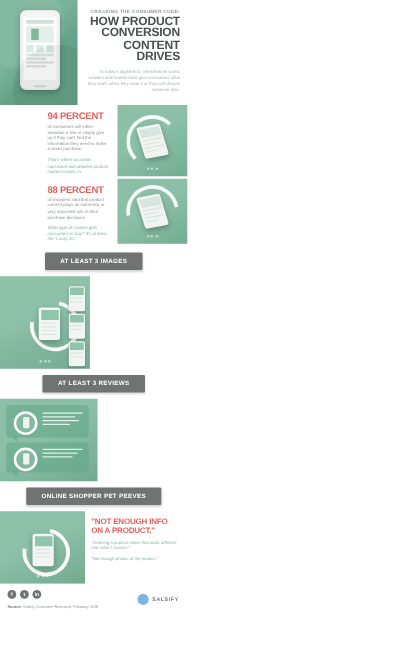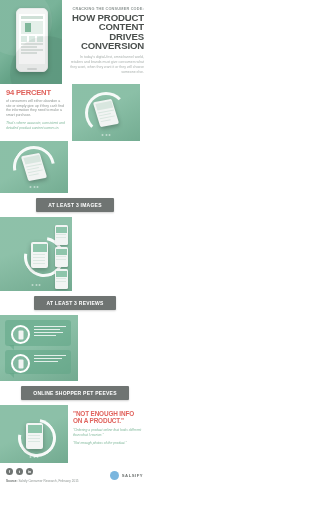--- a/index.html
+++ b/index.html
@@ -58,21 +58,21 @@
   .hero-title{
     font-size:9.6px;line-height:9.6px;font-weight:bold;color:#4a4f4d;
     text-transform:uppercase;letter-spacing:-.15px;text-align:right;
   }
   .hero-sub{
     margin-top:4px;font-size:3.5px;line-height:5.2px;color:#a9b0ad;text-align:right;
   }
 
   
   .stat-row{display:flex;align-items:flex-start;background:#fff;}
-  .stat-col{width:72px;box-sizing:border-box;padding:5px 6px 3px 6px;}
+  .stat-col{width:72px;box-sizing:border-box;padding:5px 6px 3px 6px;margin-left:32px;}
   .stat-col.right{padding-left:5px;}
   .stat-num{
     font-size:7.6px;line-height:8px;font-weight:bold;color:#e0625c;
     text-transform:uppercase;letter-spacing:-.2px;margin-bottom:2px;
   }
   .stat-body{font-size:3.5px;line-height:4.6px;color:#8d9491;}
   .stat-note{
     margin-top:4px;font-size:3.5px;line-height:4.6px;color:#7fb79a;font-style:italic;
   }
 
@@ -207,22 +207,22 @@
           <div class="ps-line sh"></div>
           <div class="ps-line"></div>
           <div class="ps-line sh"></div>
         </div>
         <div class="phone-home"></div>
       </div>
     </div>
     <div class="hero-text">
       <div class="kicker">CRACKING THE CONSUMER CODE:</div>
       <div class="hero-title">HOW PRODUCT</div>
+      <div class="hero-title">CONVERSION</div>
       <div class="hero-title">CONTENT DRIVES</div>
-      <div class="hero-title">CONVERSION</div>
       <div class="hero-sub">In today's digital-first, omnichannel world, retailers and brands must give consumers what they want, when they want it or they will choose someone else.</div>
     </div>
   </div>
 
   <div class="stat-row">
     <div class="stat-col">
       <div class="stat-num">94 PERCENT</div>
       <div class="stat-body">of consumers will either abandon a site or simply give up if they can't find the information they need to make a smart purchase.</div>
       <div class="stat-note">That's where accurate, consistent and detailed product content comes in.</div>
     </div>
@@ -237,20 +237,25 @@
       </div>
       <div class="dots">
         <i></i>
         <i></i>
         <i></i>
       </div>
     </div>
   </div>
 
   <div class="stat-row">
+    <div class="stat-col">
+      <div class="stat-num">88 PERCENT</div>
+      <div class="stat-body">of shoppers said that product content plays an extremely or very important role in their purchase decisions.</div>
+      <div class="stat-note">What type of content gets consumers to buy? It's at least the "Lucky 3s".</div>
+    </div>
     <div class="tile sm">
       <div class="ring r2"></div>
       <div class="tablet">
         <i class="tb-hd"></i>
         <i class="tb-l1"></i>
         <i class="tb-l2"></i>
         <i class="tb-l3"></i>
         <i class="tb-l4"></i>
       </div>
       <div class="dots">

